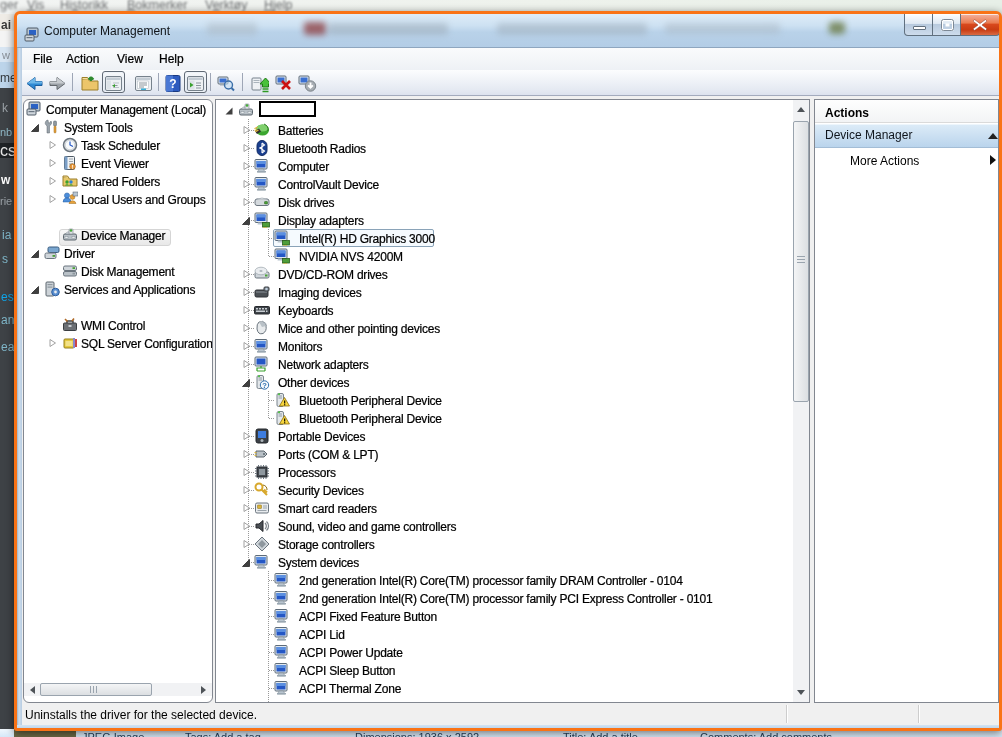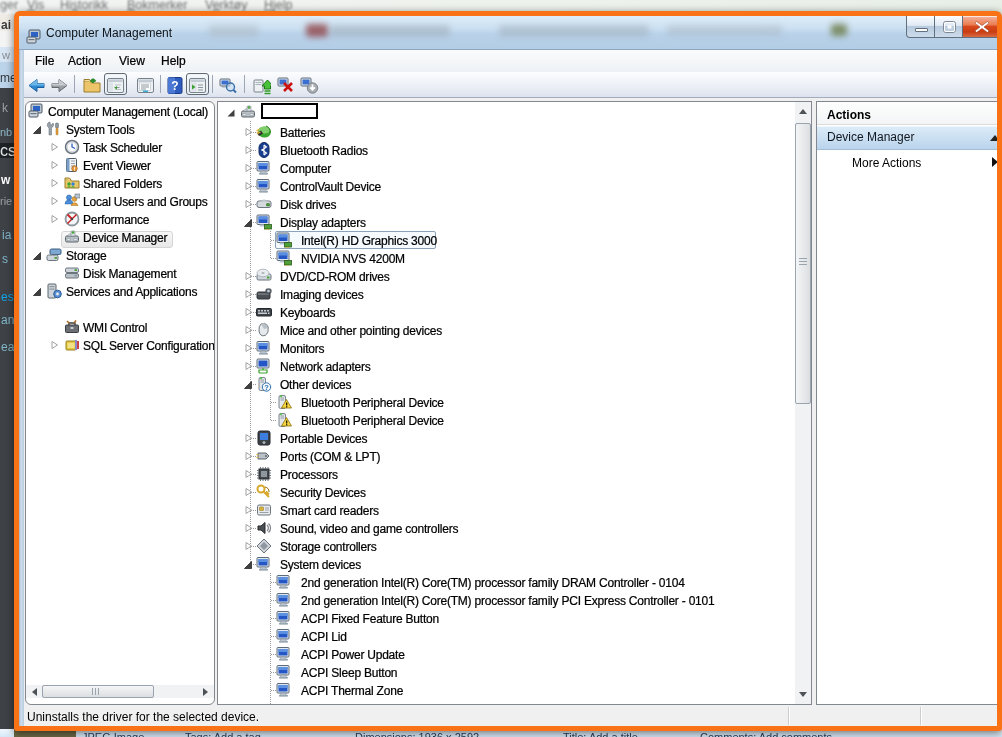--- a/index.html
+++ b/index.html
@@ -7,21 +7,21 @@
 .abs{position:absolute;}
 #stage{position:relative;width:1002px;height:737px;background:#f0f0f0;overflow:hidden;}
 
 #topstrip{left:0;top:0;width:1002px;height:14px;background:linear-gradient(90deg,#f2f4f3 0%,#eef2ec 55%,#e7efe7 100%);}
 #topmenu{left:0;top:0;width:600px;height:13px;color:#6e7072;font-size:12.5px;filter:blur(0.9px);white-space:nowrap;}
 #topmenu span{position:absolute;top:-2px;}
 #leftstrip{left:0;top:14px;width:14px;height:717px;background:#3e4246;overflow:hidden;}
 #botstrip{left:0;top:729px;width:1002px;height:8px;background:linear-gradient(#f0f7fd,#d5e8f8);overflow:hidden;}
 .botTxt{position:absolute;top:2px;color:#29425c;font-size:11px;white-space:nowrap;}
 
-#win{left:14px;top:11px;width:988px;height:720px;border:5px solid #f97316;border-radius:6px 6px 3px 3px;
+#win{left:14px;top:11px;width:988px;height:720px;border:3px solid #f97316;border-radius:6px 6px 3px 3px;
  background:#f0f0f0;box-shadow:0 2px 8px rgba(0,0,0,.55);overflow:hidden;}
 #glasstop{left:0;top:0;width:988px;height:34px;background:linear-gradient(#deecf8 0%,#cde1f2 35%,#b9d2e9 55%,#b3cde6 100%);border-bottom:1px solid #8ea6bf;border-radius:5px 5px 0 0;overflow:hidden;}
 #glassL{left:0;top:34px;width:5px;height:677px;background:linear-gradient(90deg,#9fb2c4,#cfdeed 40%,#b7cce1);}
 #glassR{left:983px;top:34px;width:5px;height:677px;background:linear-gradient(90deg,#b7cce1,#cfdeed 60%,#9fb2c4);}
 #glassB{left:0;top:711px;width:988px;height:9px;background:linear-gradient(#d3e4f3,#b4cde6 55%,#93aecb);}
 .blob{position:absolute;filter:blur(3px);border-radius:3px;}
 #titleicon{left:7px;top:13px;}
 #titletxt{left:27px;top:10px;font-size:12px;color:#101418;}
 
 #capbox{left:887px;top:0;width:97px;height:23px;}
@@ -281,32 +281,20 @@
           </svg>
           <svg style="position:absolute;left:38px;top:0px" width="16" height="16" viewBox="0 0 16 16">
             <circle cx="5" cy="4.5" r="2.6" fill="#4b8edb" stroke="#2a5c9e" stroke-width=".5"></circle>
             <path d="M1 11 a4 4 0 0 1 8 0 z" fill="#4b8edb" stroke="#2a5c9e" stroke-width=".5"></path>
             <circle cx="10.5" cy="6" r="2.4" fill="#e8a33d" stroke="#9c6a1a" stroke-width=".5"></circle>
             <path d="M7 12.5 a3.6 3.6 0 0 1 7 0 z" fill="#e8a33d" stroke="#9c6a1a" stroke-width=".5"></path>
             <rect x="11" y="1" width="5" height="4" fill="#b9c6d2" stroke="#4e5a66" stroke-width=".5"></rect>
           </svg>
           <span style="position:absolute;left:57px;top:1px">Local Users and Groups</span>
         </div>
-        <div class="row" style="left:0;top:109px;width:188px">
-          <svg style="position:absolute;left:24px;top:3px" width="9" height="10" viewBox="0 0 9 10">
-            <path d="M2 1.5 L7.5 5 L2 8.5 Z" fill="#fff" stroke="#a2a2a2"></path>
-          </svg>
-          <svg style="position:absolute;left:38px;top:0px" width="16" height="16" viewBox="0 0 16 16">
-            <circle cx="8" cy="8" r="6.5" fill="#f4f6f8" stroke="#8e979e" stroke-width="1.8"></circle>
-            <path d="M8 8 L3.5 3.5" stroke="#cc2222" stroke-width="1.8"></path>
-            <path d="M12.5 3.5 L3.5 12.5" stroke="#cc2222" stroke-width="1.5"></path>
-            <circle cx="8" cy="8" r="1.2" fill="#444"></circle>
-          </svg>
-          <span style="position:absolute;left:57px;top:1px">Performance</span>
-        </div>
         <div style="position:absolute;left:35px;top:129px;width:112px;height:17px;border:1px solid #d5d5d5;border-radius:3px;background:linear-gradient(#f8f8f8,#e8e8e8)"></div>
         <div class="row" style="left:0;top:127px;width:188px">
           <svg style="position:absolute;left:38px;top:0px" width="16" height="16" viewBox="0 0 16 16">
             <rect x="1.5" y="7" width="13" height="6" rx="1.5" fill="#b9c1c7" stroke="#5d676f"></rect>
             <path d="M3 7 Q5 4.5 8 4.5 L8 7 Z" fill="#cfd5da" stroke="#7b858d" stroke-width=".5"></path>
             <rect x="7" y="2" width="4" height="5" rx=".8" fill="#dfe3e6" stroke="#7b858d" stroke-width=".6"></rect>
             <circle cx="9" cy="3.5" r="1.1" fill="#49c13a" stroke="#2a7c1e" stroke-width=".4"></circle>
             <rect x="3" y="9.5" width="3" height="2" fill="#e8ebee" stroke="#7b858d" stroke-width=".4"></rect>
             <rect x="10" y="9.5" width="3" height="2" fill="#e8ebee" stroke="#7b858d" stroke-width=".4"></rect>
           </svg>
@@ -314,21 +302,21 @@
         </div>
         <div class="row" style="left:0;top:145px;width:188px">
           <svg style="position:absolute;left:6px;top:4px" width="10" height="10" viewBox="0 0 10 10">
             <path d="M8.5 1.5 L8.5 8.5 L1.5 8.5 Z" fill="#404040" stroke="#404040"></path>
           </svg>
           <svg style="position:absolute;left:20px;top:0px" width="16" height="16" viewBox="0 0 16 16">
             <rect x="4" y="2" width="11" height="5.5" rx="1.5" fill="#7ba7d0" stroke="#3a5c80"></rect>
             <rect x="1" y="8" width="11" height="5.5" rx="1.5" fill="#cfd5da" stroke="#6b757e"></rect>
             <rect x="8.5" y="10" width="2.5" height="1.8" fill="#49a136"></rect>
           </svg>
-          <span style="position:absolute;left:40px;top:1px">Storage</span>
+          <span style="position:absolute;left:40px;top:1px">Driver</span>
         </div>
         <div class="row" style="left:0;top:163px;width:188px">
           <svg style="position:absolute;left:38px;top:0px" width="16" height="16" viewBox="0 0 16 16">
             <rect x="1.5" y="3" width="13" height="4.5" rx="1.5" fill="#cfd5da" stroke="#6b757e"></rect>
             <rect x="1.5" y="8.5" width="13" height="4.5" rx="1.5" fill="#b9c1c7" stroke="#6b757e"></rect>
             <rect x="10.5" y="4.2" width="2.5" height="1.8" fill="#49a136"></rect>
             <rect x="10.5" y="9.7" width="2.5" height="1.8" fill="#8e979e"></rect>
           </svg>
           <span style="position:absolute;left:57px;top:1px">Disk Management</span>
         </div>

